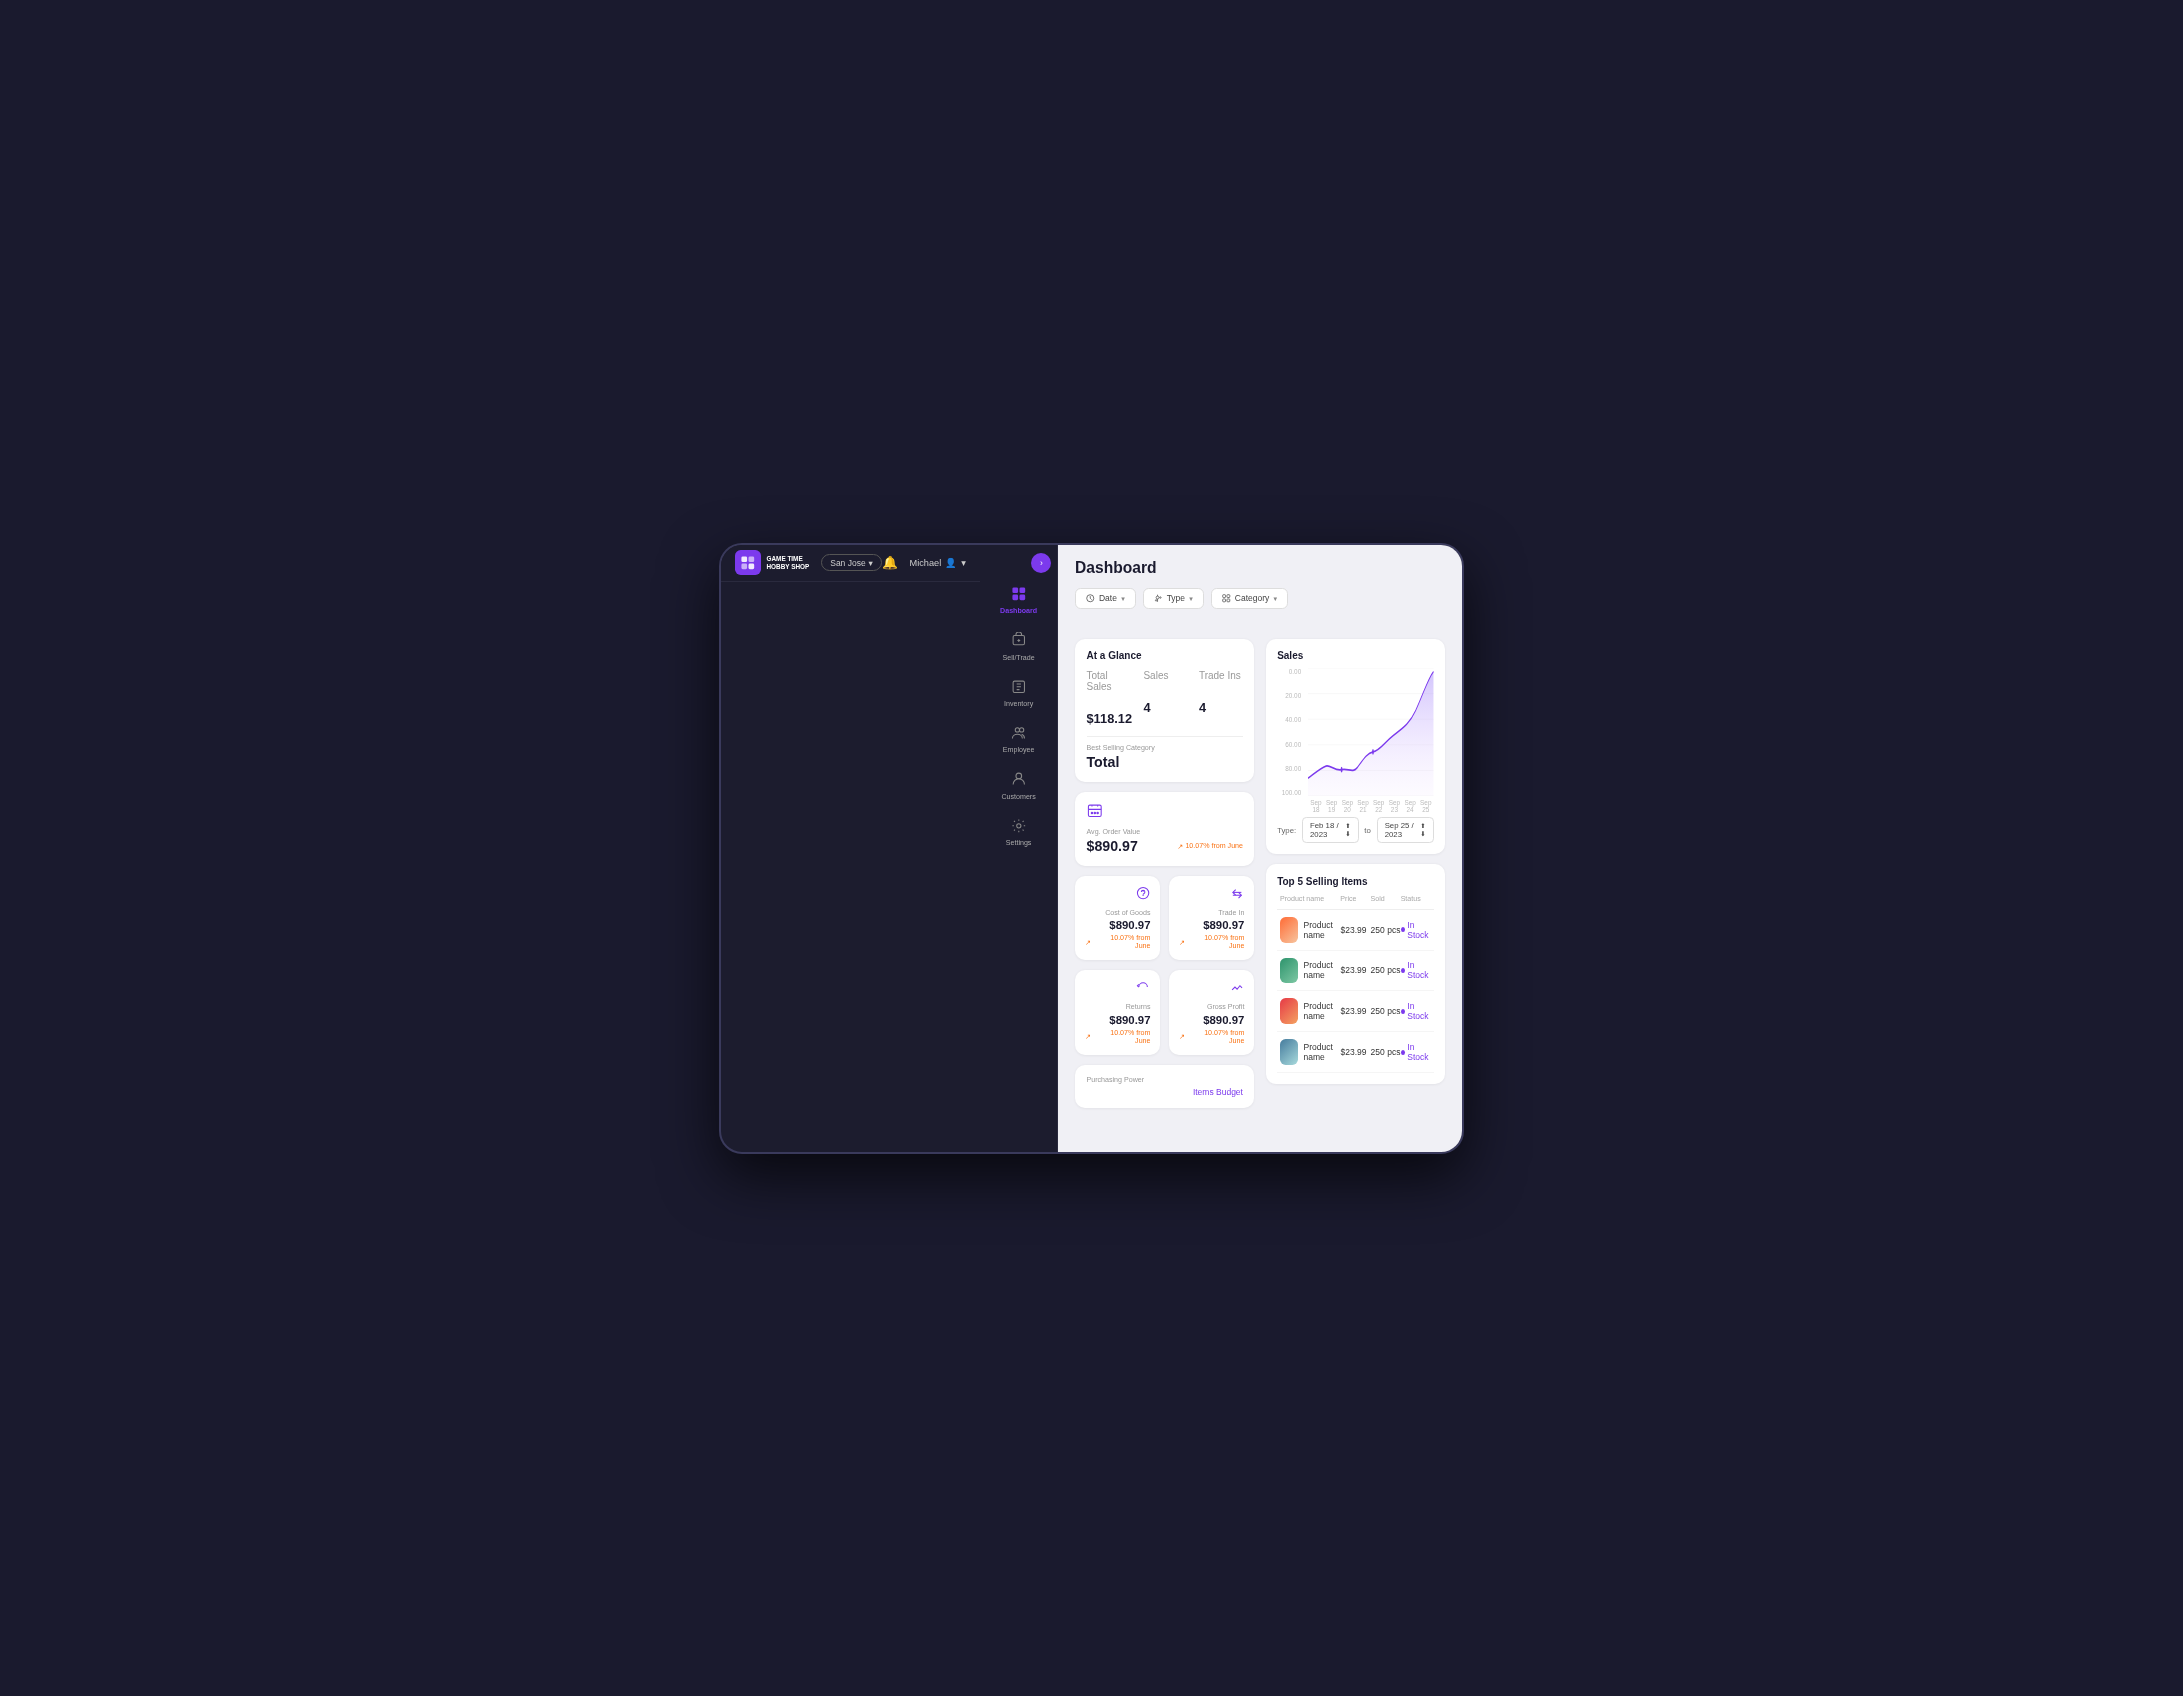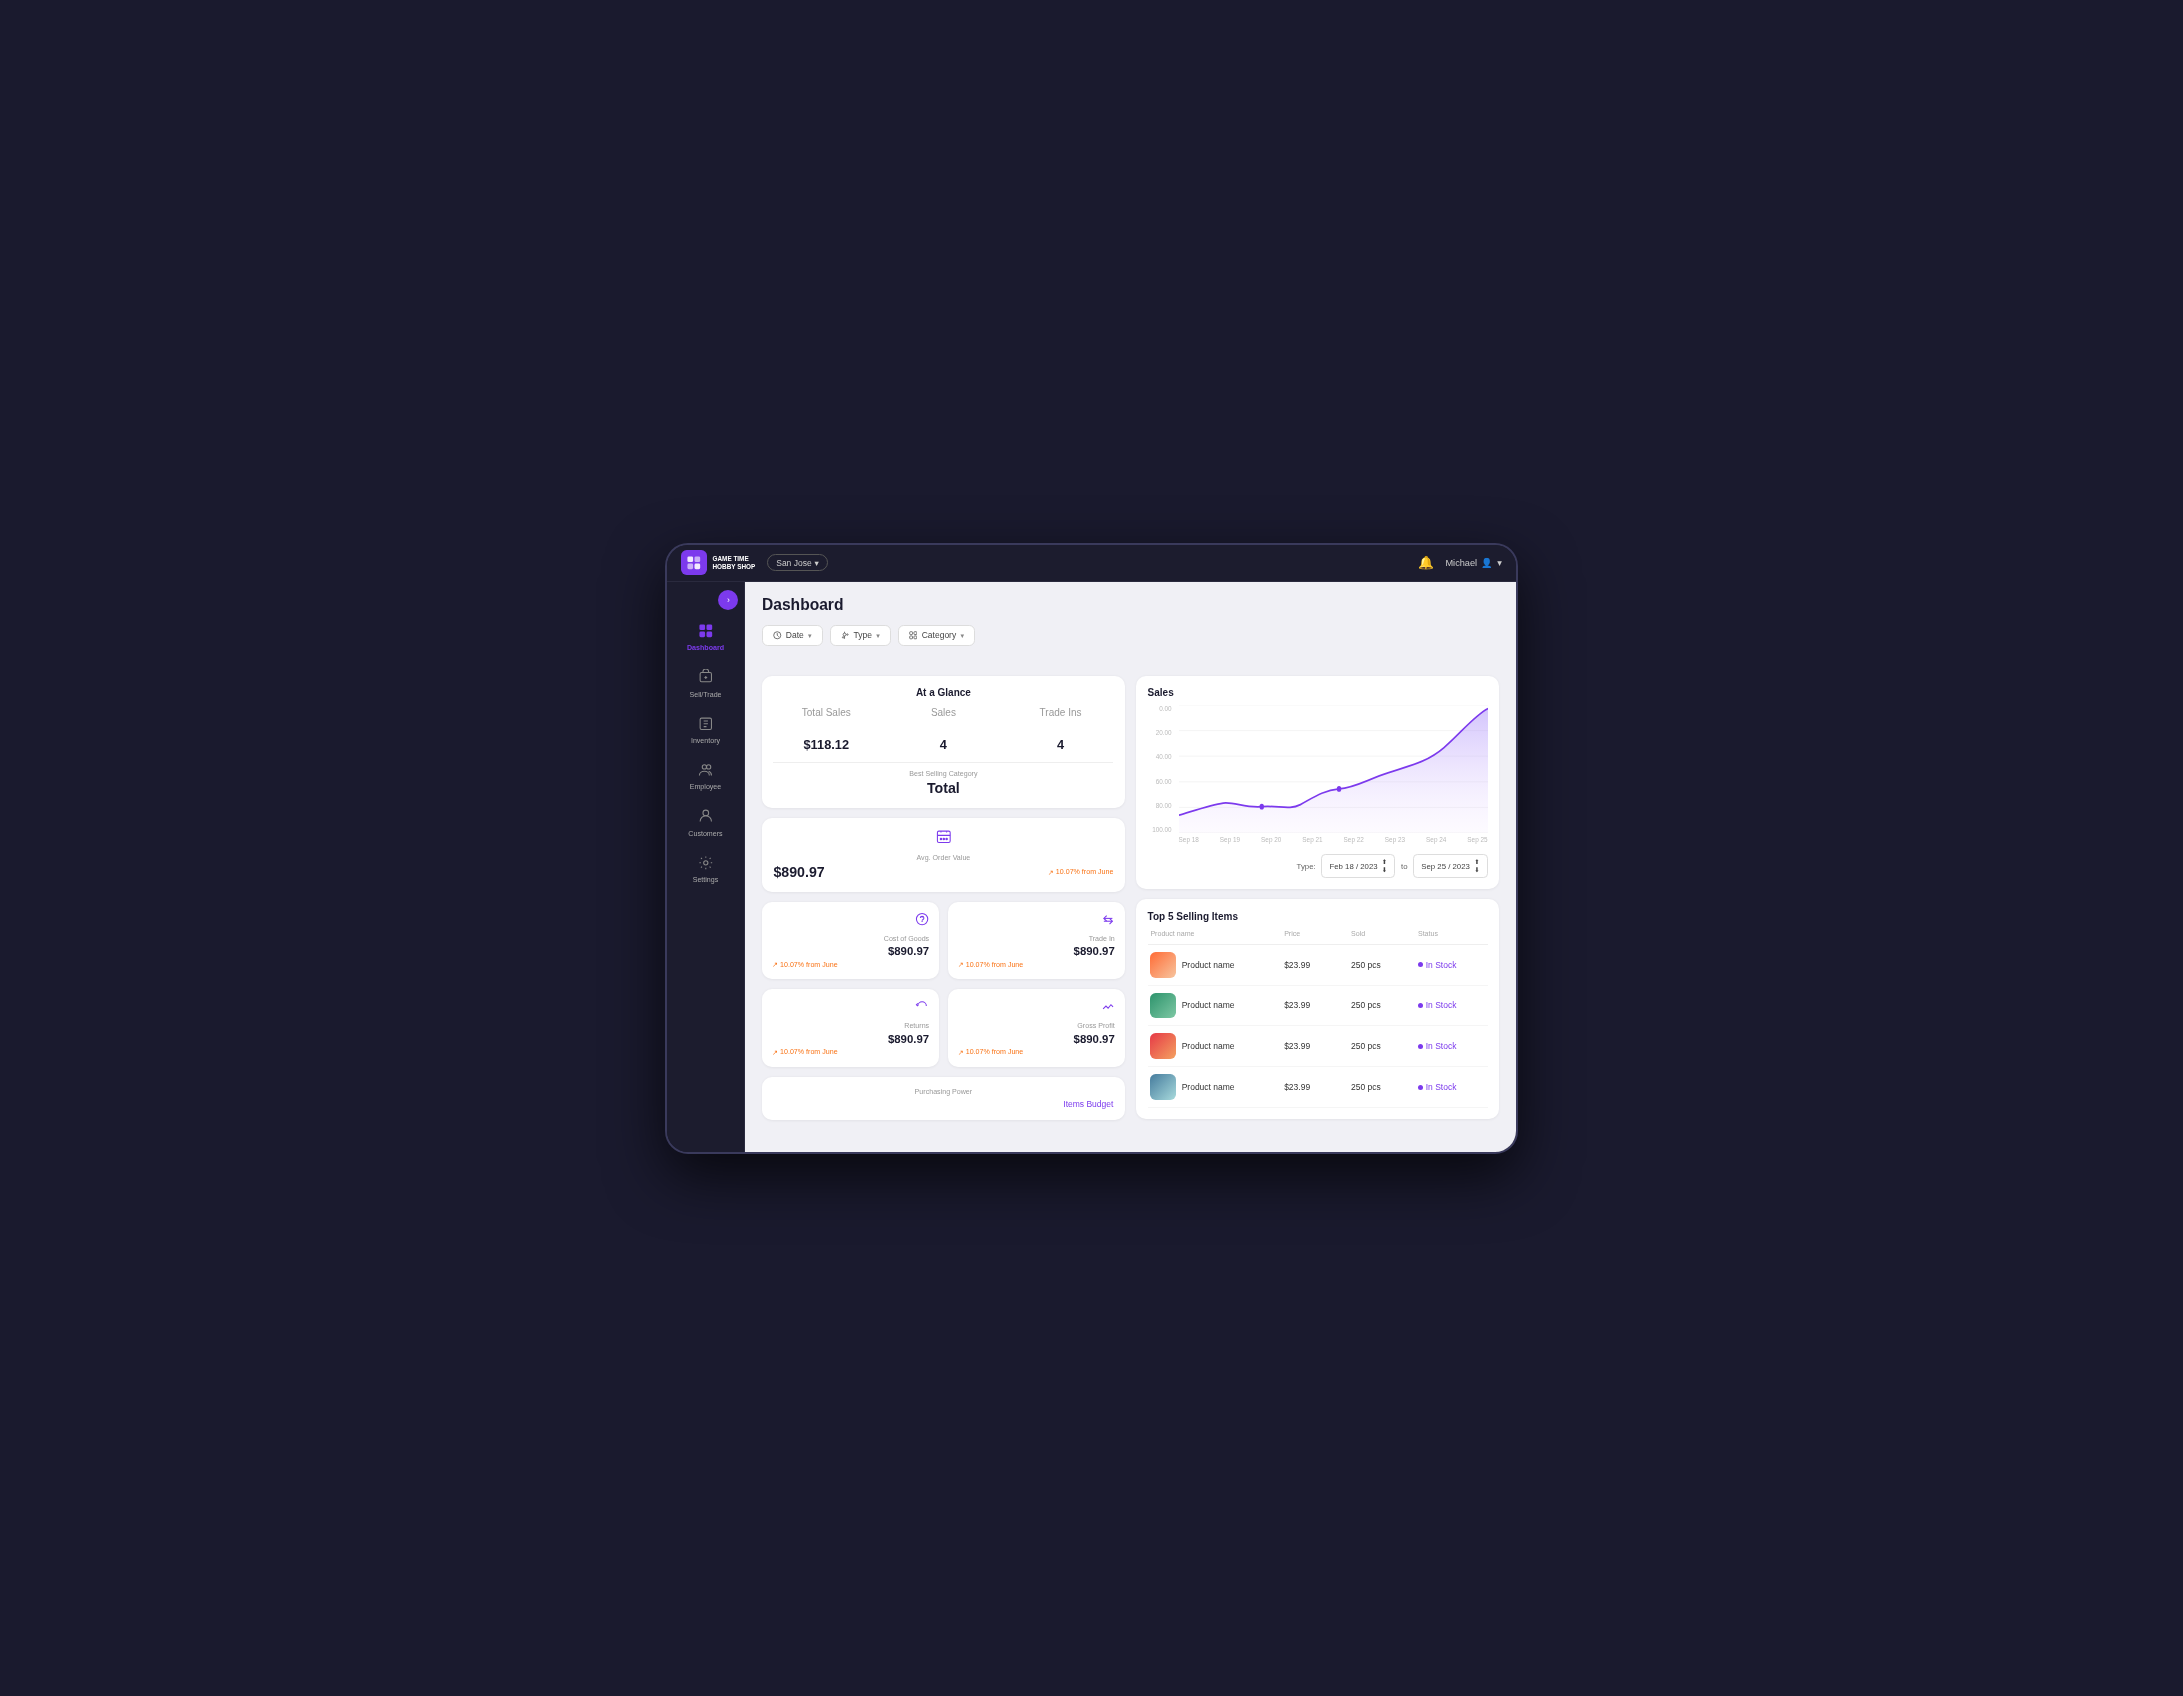--- a/index.html
+++ b/index.html
@@ -7,26 +7,26 @@
       background: #1a1a2e;
       display: flex;
       align-items: center;
       justify-content: center;
       min-height: 100vh;
       font-family: -apple-system, BlinkMacSystemFont, 'Segoe UI', sans-serif;
     }
     .device-frame {
       background: #1c1c2e;
       border-radius: 23px;
-      width: 853px;
+      width: 745px;
       height: 611px;
       border: 2.1px solid #3a3a5c;
       overflow: hidden;
       display: flex;
-      flex-direction: column;
+      flex-direction: row;
       box-shadow: 0 21.3px 57px rgba(0,0,0,0.7);
     }
     
     .top-bar {
       background: #1c1c2e;
       height: 37px;
       display: flex;
       align-items: center;
       padding: 0 14.2px;
       flex-shrink: 0;
@@ -179,21 +179,20 @@
       gap: 11.4px;
     }
     .left-col { display: flex; flex-direction: column; gap: 10px; }
     .right-col { display: flex; flex-direction: column; gap: 10px; }
 
     .card {
       background: white;
       border-radius: 10px;
       padding: 11.4px;
       box-shadow: 0 0.7px 2.8px rgba(0,0,0,0.06);
-      text-align: center;
     }
 
     
     .glance-card {}
     .glance-title {
       font-size: 10px;
       font-weight: 600;
       color: #1a1a2e;
       margin-bottom: 8.5px;
     }

